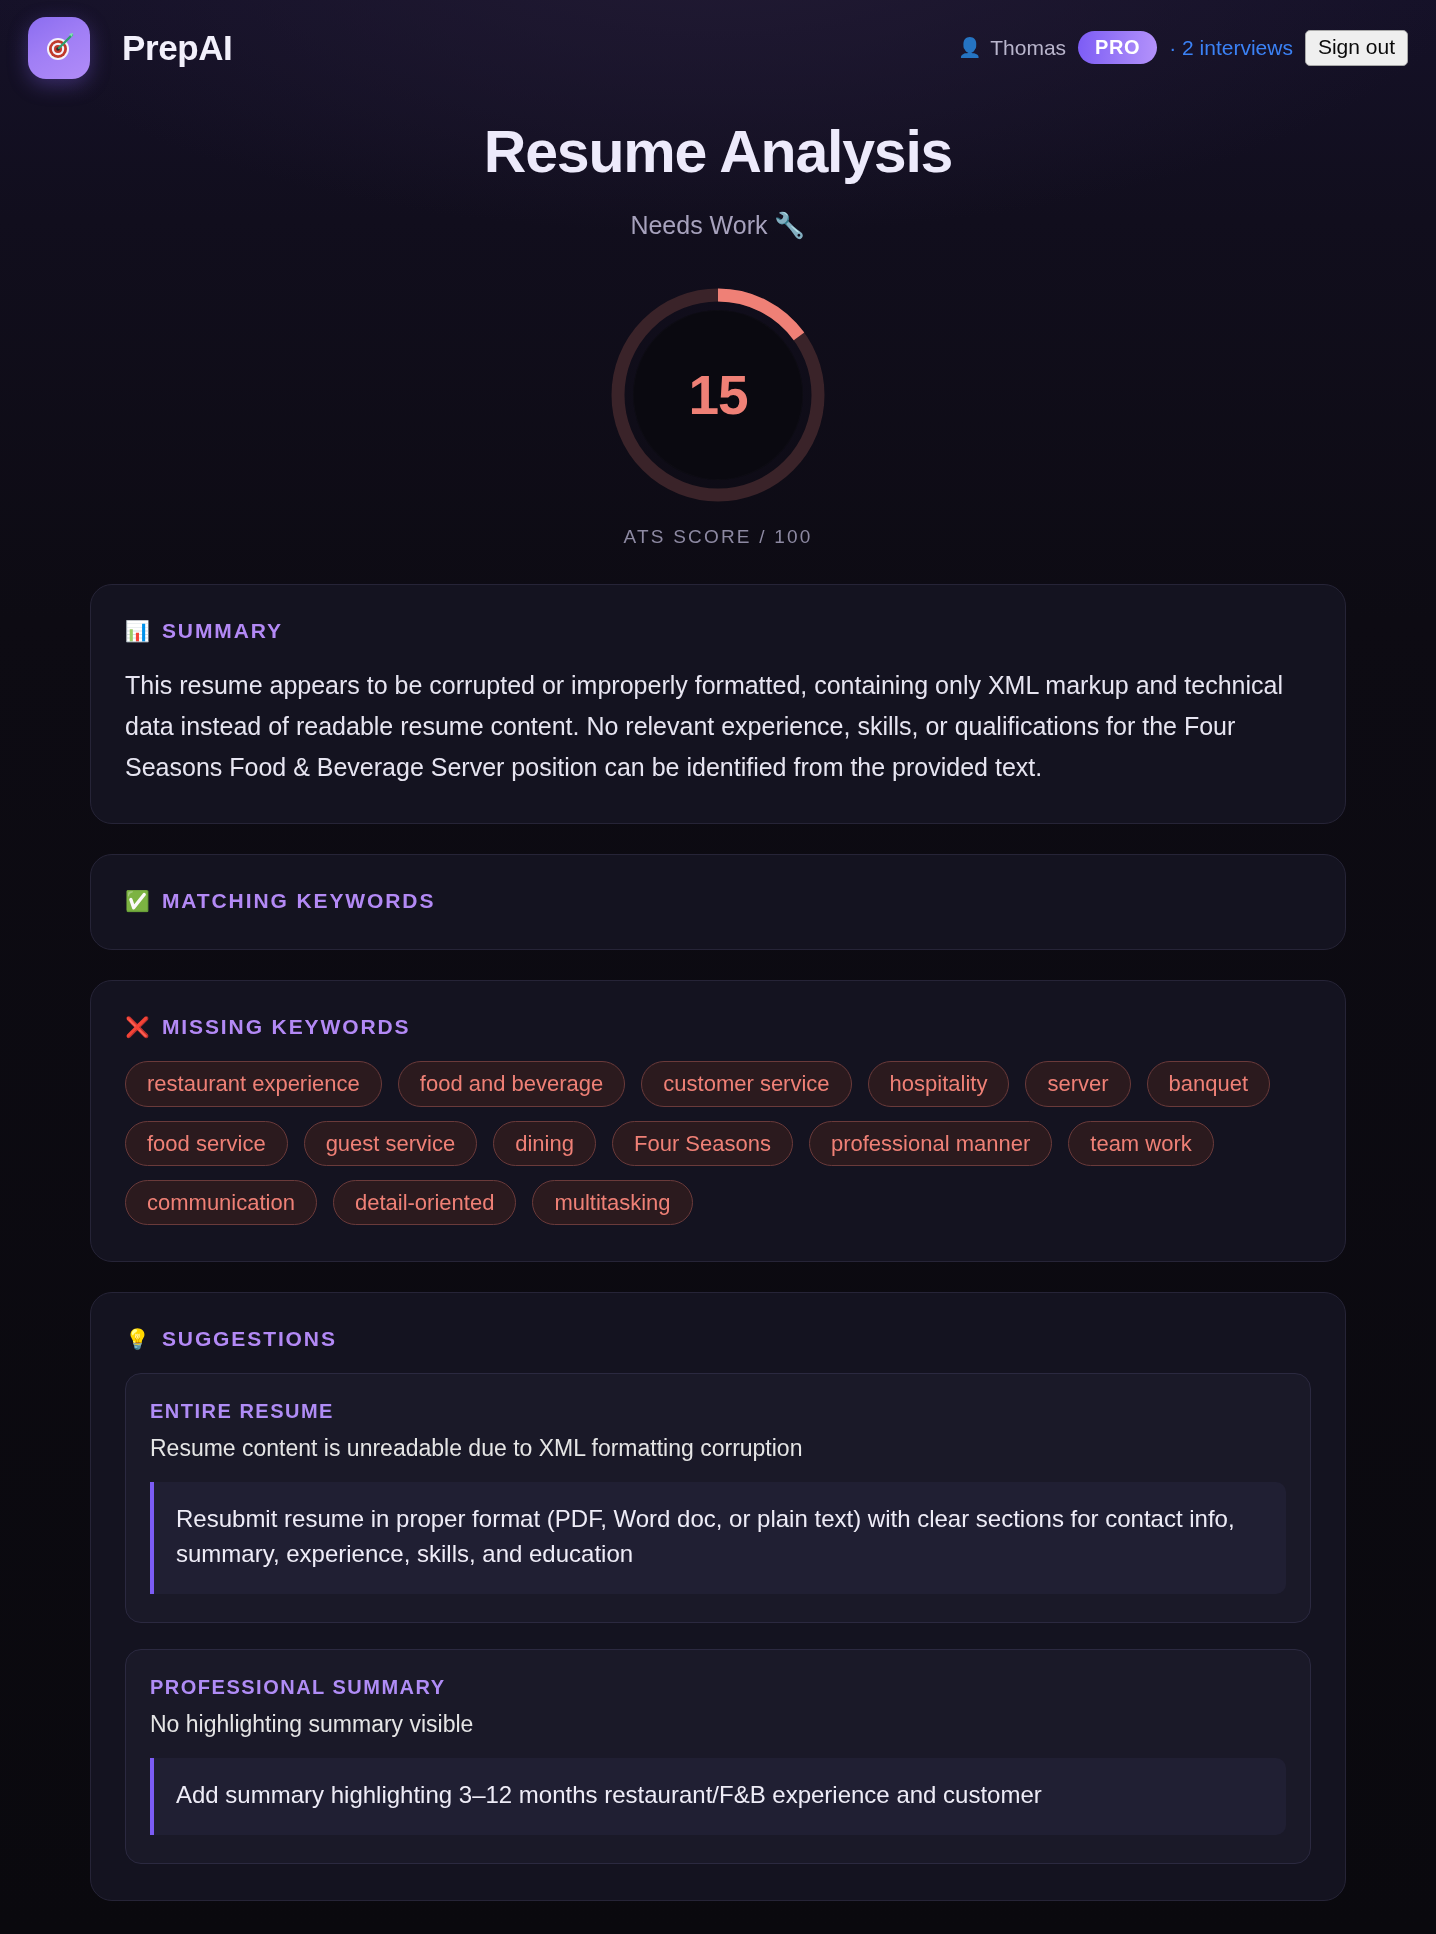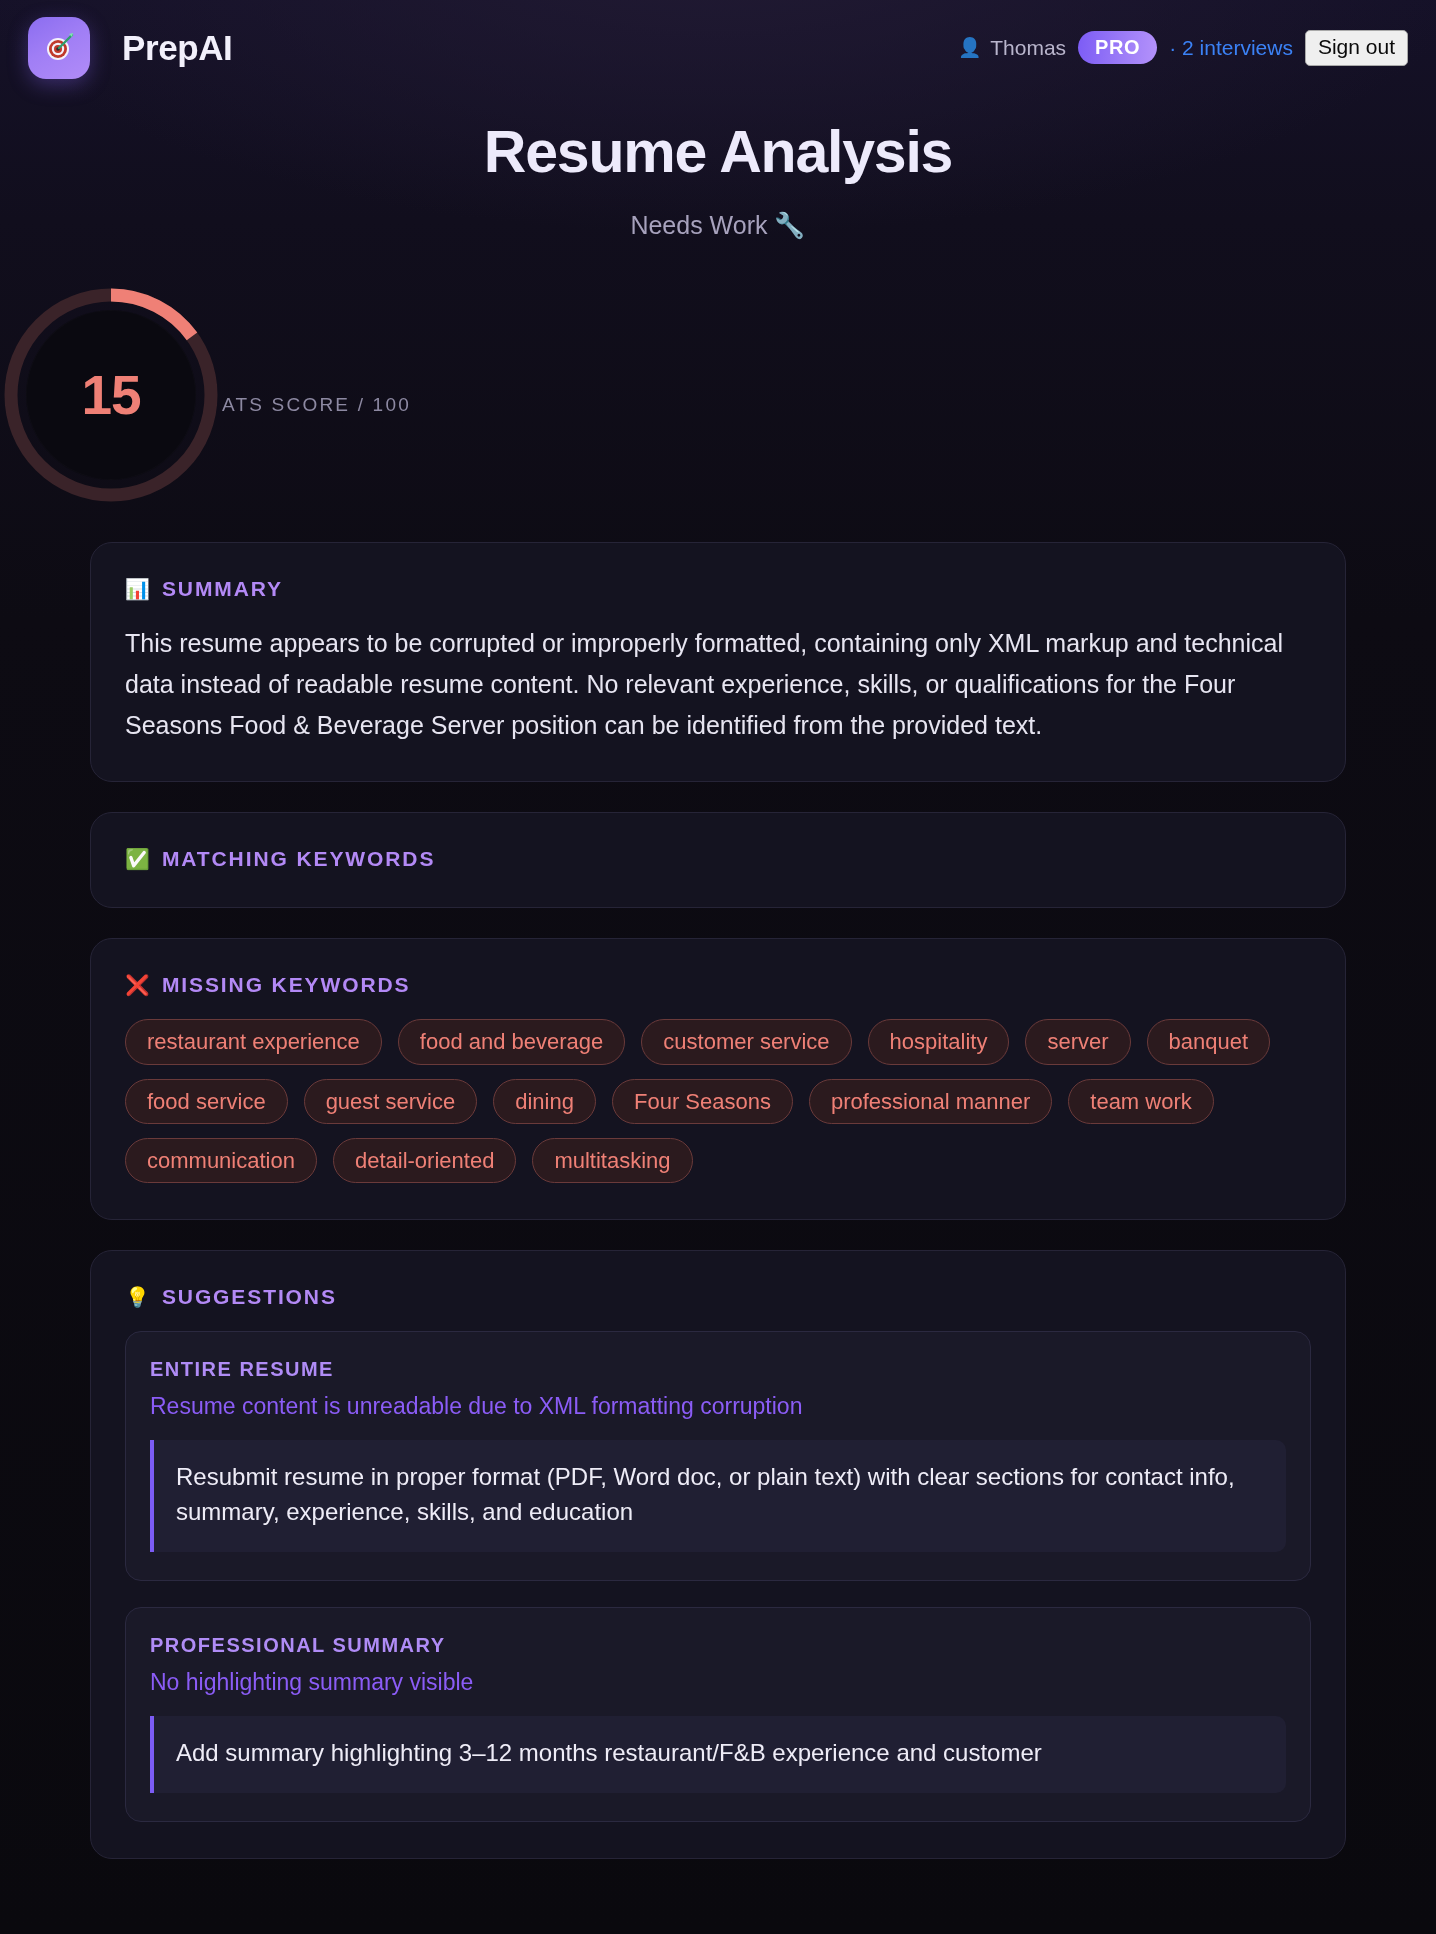--- a/index.html
+++ b/index.html
@@ -129,21 +129,21 @@
     margin-top: 25px;
     font-size: 25px;
     color: #a7a2bd;
     font-weight: 400;
   }
 
   
   .score-block {
     margin-top: 44px;
     display: flex;
-    flex-direction: row;
+    flex-direction: column;
     align-items: center;
   }
 
   .ring-outer {
     position: relative;
     width: 222px;
     height: 222px;
     border-radius: 50%;
     display: flex;
     align-items: center;
@@ -244,21 +244,21 @@
   .sug-label {
     font-size: 20px;
     font-weight: 700;
     letter-spacing: 1.5px;
     color: #b08cf6;
     margin-bottom: 12px;
   }
 
   .sug-issue {
     font-size: 23px;
-    color: #8b5cf6;
+    color: #e5e5e5;
     margin-bottom: 20px;
   }
 
   .sug-fix {
     background: #201f33;
     border-left: 4px solid #7c5cf5;
     border-radius: 0 10px 10px 0;
     padding: 20px 22px 22px;
     font-size: 24px;
     line-height: 1.45;

